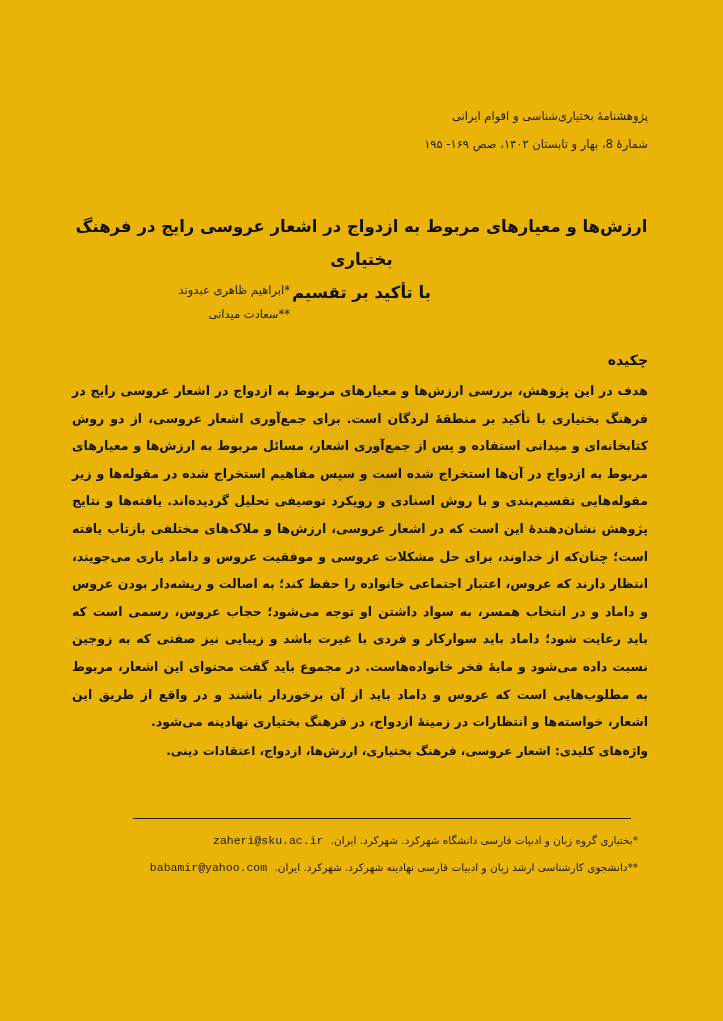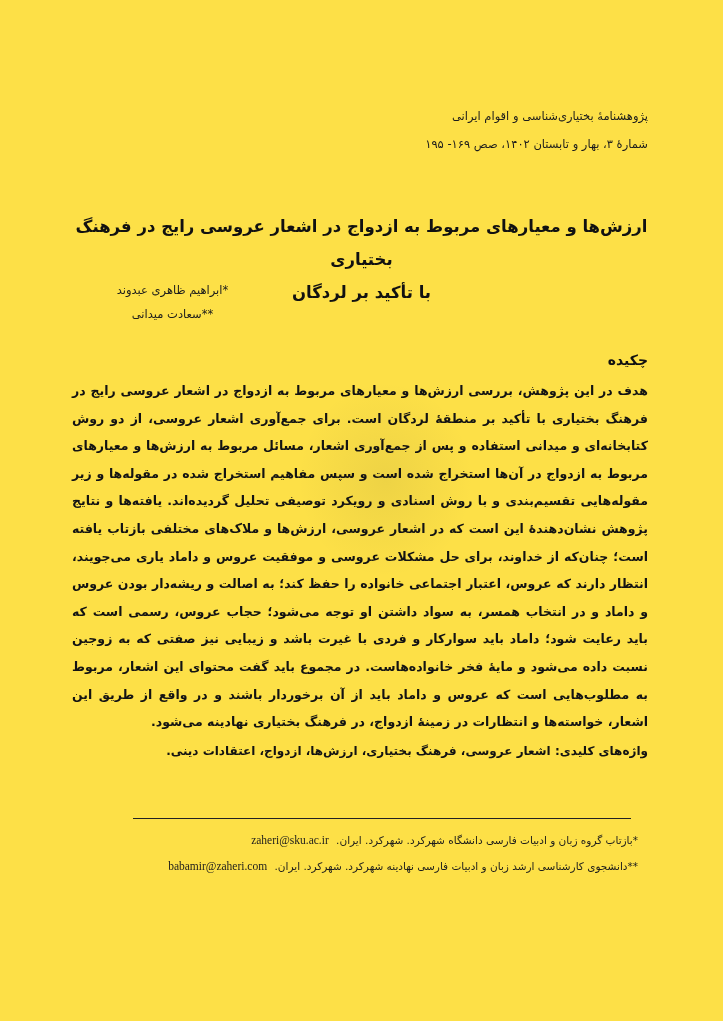--- a/index.html
+++ b/index.html
@@ -1,21 +1,21 @@
 <!DOCTYPE html>
 <html lang="fa"><head>
 <meta charset="utf-8">
 <style>
   html, body { margin: 0; padding: 0; background: #e8e8e8; }
   .page {
     position: relative;
     width: 723px;
     height: 1021px;
     margin: 0 auto;
-    background: #fde047;
+    background: #eab308;
     direction: rtl;
     font-family: "DejaVu Sans", sans-serif;
     color: #181818;
     overflow: hidden;
   }
   .journal-header {
     position: absolute;
     top: 102px;
     right: 75px;
     left: 75px;
@@ -34,21 +34,20 @@
     font-size: 16.5px;
     font-weight: bold;
     line-height: 33px;
     color: #111;
   }
   .authors {
     position: absolute;
     top: 279px;
     left: 55px;
     width: 235px;
-    text-align: center;
     font-size: 11.5px;
     line-height: 23.5px;
     color: #1c1c1c;
   }
   .abstract-section {
     position: absolute;
     top: 352px;
     right: 75px;
     left: 72px;
   }
@@ -97,38 +96,38 @@
     right: 85px;
     left: 60px;
     text-align: right;
     font-size: 10.5px;
     line-height: 26px;
     color: #1c1c1c;
   }
   .fn-email {
     direction: ltr;
     unicode-bidi: embed;
-    font-family: Liberation Serif, serif;
+    font-family: Liberation Mono, monospace;
     font-size: 11.5px;
     margin-right: 4px;
   }
 </style>
 </head>
 <body>
 
 <div class="page">
 
   <header class="journal-header">
     <div>پژوهشنامهٔ بختیاری‌شناسی و اقوام ایرانی</div>
-    <div>شمارهٔ ۳، بهار و تابستان ۱۴۰۲، صص ۱۶۹- ۱۹۵</div>
+    <div>شمارهٔ 8، بهار و تابستان ۱۴۰۲، صص ۱۶۹- ۱۹۵</div>
   </header>
 
   <h1 class="article-title">
     <span>ارزش‌ها و معیارهای مربوط به ازدواج در اشعار عروسی رایج در فرهنگ بختیاری</span><br>
-    <span>با تأکید بر لردگان</span>
+    <span>با تأکید بر تقسیم</span>
   </h1>
 
   <div class="authors">
     <div class="author">*ابراهیم ظاهری عبدوند</div>
     <div class="author">**سعادت میدانی</div>
   </div>
 
   <section class="abstract-section">
     <h2 class="abstract-heading">چکیده</h2>
     <p class="abstract-body">هدف در این پژوهش، بررسی ارزش‌ها و معیارهای مربوط به ازدواج در اشعار عروسی رایج در فرهنگ بختیاری با تأکید بر منطقهٔ لردگان است. برای جمع‌آوری اشعار عروسی، از دو روش کتابخانه‌ای و میدانی استفاده و پس از جمع‌آوری اشعار، مسائل مربوط به ارزش‌ها و معیارهای مربوط به ازدواج در آن‌ها استخراج شده است و سپس مفاهیم استخراج شده در مقوله‌ها و زیر مقوله‌هایی تقسیم‌بندی و با روش اسنادی و رویکرد توصیفی تحلیل گردیده‌اند. یافته‌ها و نتایج پژوهش نشان‌دهندهٔ این است که در اشعار عروسی، ارزش‌ها و ملاک‌های مختلفی بازتاب یافته است؛ چنان‌که از خداوند، برای حل مشکلات عروسی و موفقیت عروس و داماد یاری می‌جویند، انتظار دارند که عروس، اعتبار اجتماعی خانواده را حفظ کند؛ به اصالت و ریشه‌دار بودن عروس و داماد و در انتخاب همسر، به سواد داشتن او توجه می‌شود؛ حجاب عروس، رسمی است که باید رعایت شود؛ داماد باید سوارکار و فردی با غیرت باشد و زیبایی نیز صفتی که به زوجین نسبت داده می‌شود و مایهٔ فخر خانواده‌هاست. در مجموع باید گفت محتوای این اشعار، مربوط به مطلوب‌هایی است که عروس و داماد باید از آن برخوردار باشند و در واقع از طریق این اشعار، خواسته‌ها و انتظارات در زمینهٔ ازدواج، در فرهنگ بختیاری نهادینه می‌شود.</p>
@@ -137,23 +136,23 @@
       <span>اشعار عروسی، فرهنگ بختیاری، ارزش‌ها، ازدواج، اعتقادات دینی.</span>
     </p>
   </section>
 
   <div class="watermark"></div>
 
   <footer>
     <div class="fn-rule"></div>
     <div class="footnotes">
       <div class="footnote">
-        <span class="fn-marker">*</span><span class="fn-text">بازتاب گروه زبان و ادبیات فارسی دانشگاه شهرکرد. شهرکرد. ایران.</span>
+        <span class="fn-marker">*</span><span class="fn-text">بختیاری گروه زبان و ادبیات فارسی دانشگاه شهرکرد. شهرکرد. ایران.</span>
         <span class="fn-email">zaheri@sku.ac.ir</span>
       </div>
       <div class="footnote">
         <span class="fn-marker">**</span><span class="fn-text">دانشجوی کارشناسی ارشد زبان و ادبیات فارسی نهادینه شهرکرد. شهرکرد. ایران.</span>
-        <span class="fn-email">babamir@zaheri.com</span>
+        <span class="fn-email">babamir@yahoo.com</span>
       </div>
     </div>
   </footer>
 
 </div>
 
 </body></html>

